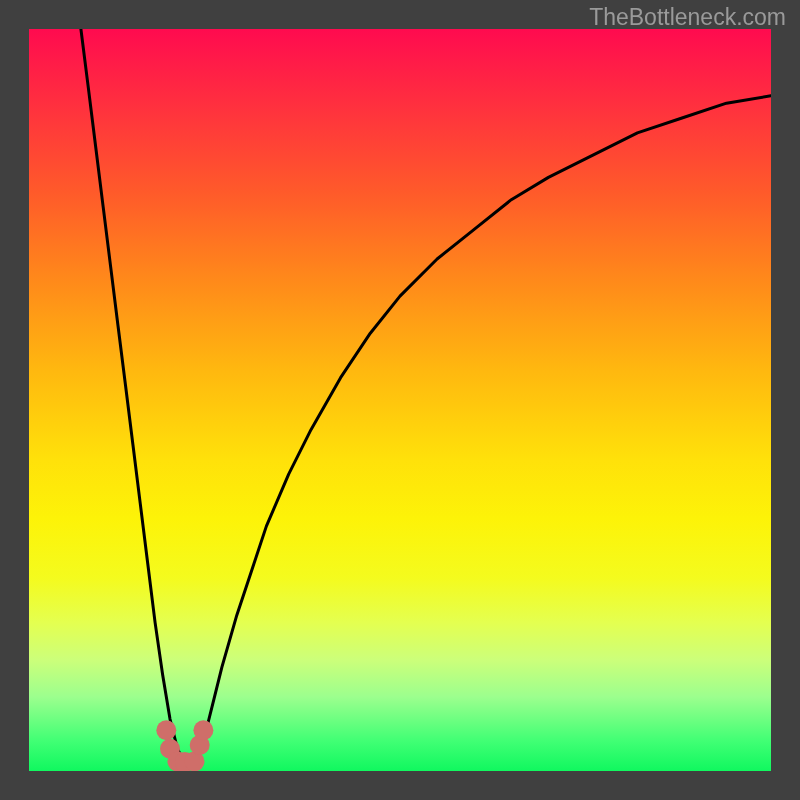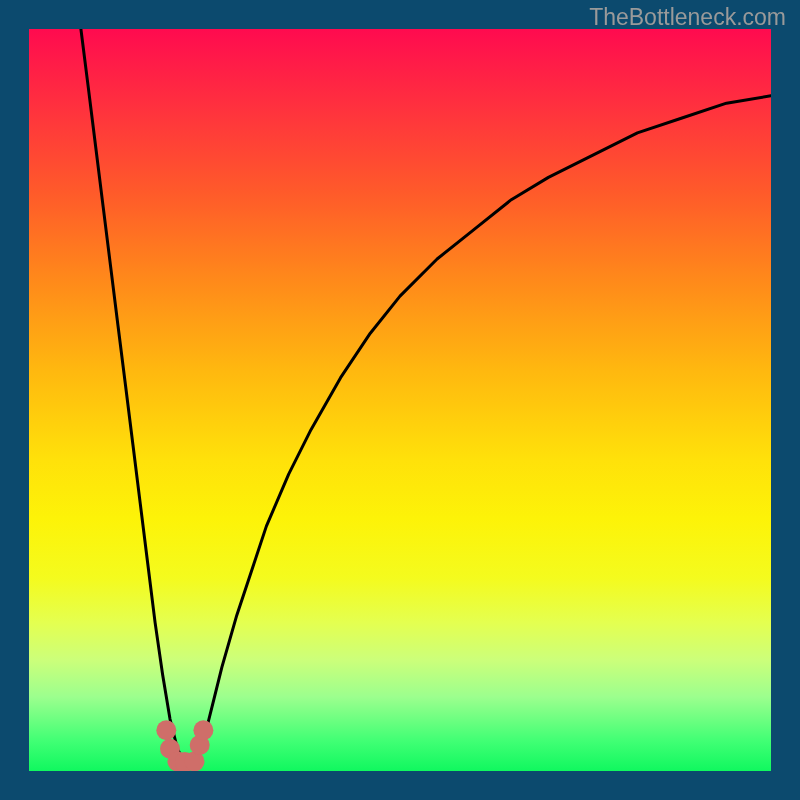--- a/index.html
+++ b/index.html
@@ -10,21 +10,21 @@
     overflow: hidden;
     background: #000;
     font-family: Arial, Helvetica, sans-serif;
   }
   .frame {
     position: absolute;
     left: 0;
     top: 0;
     width: 800px;
     height: 800px;
-    background: #0c4a6e;
+    background: #404040;
   }
   .plot {
     position: absolute;
     left: 29px;
     top: 29px;
     width: 742px;
     height: 742px;
     
     background: linear-gradient(to bottom,
       #ff0b4f 0%,

